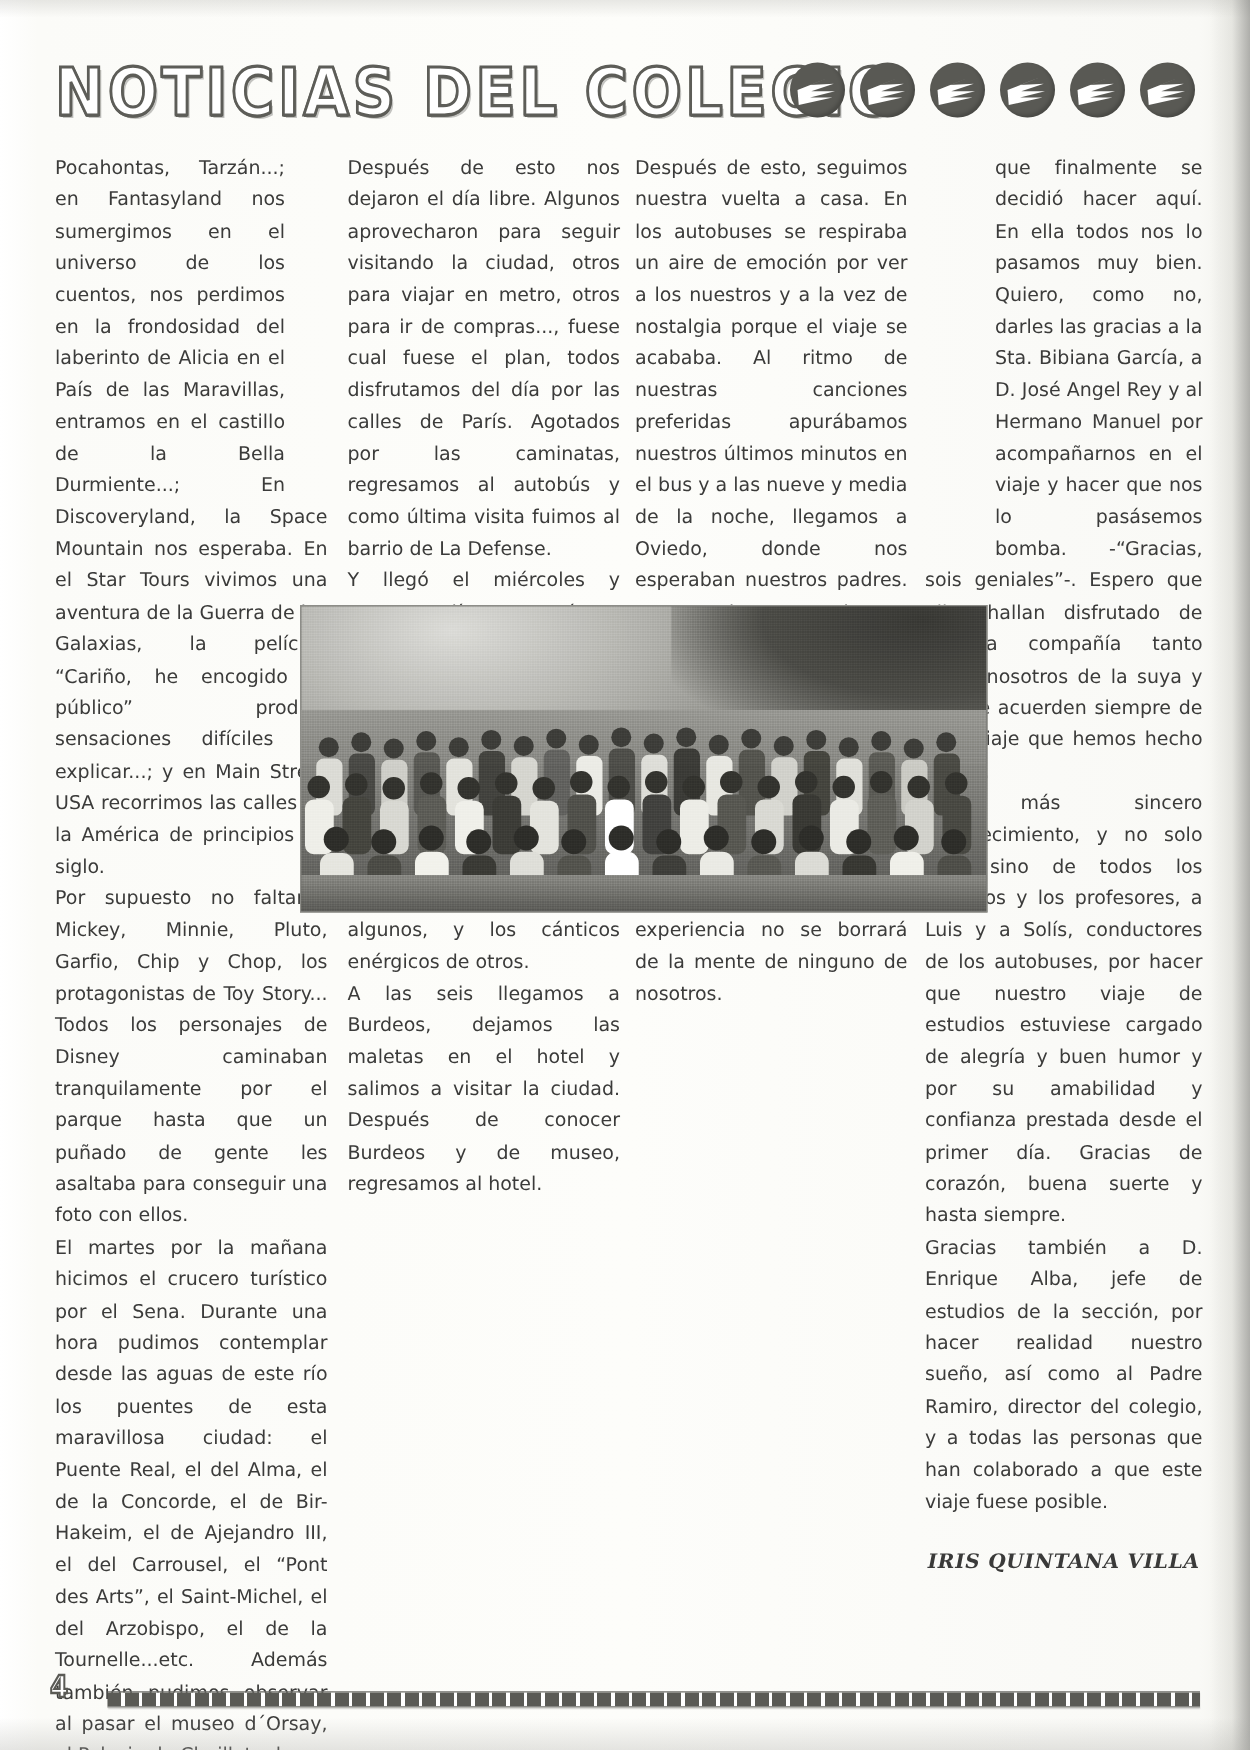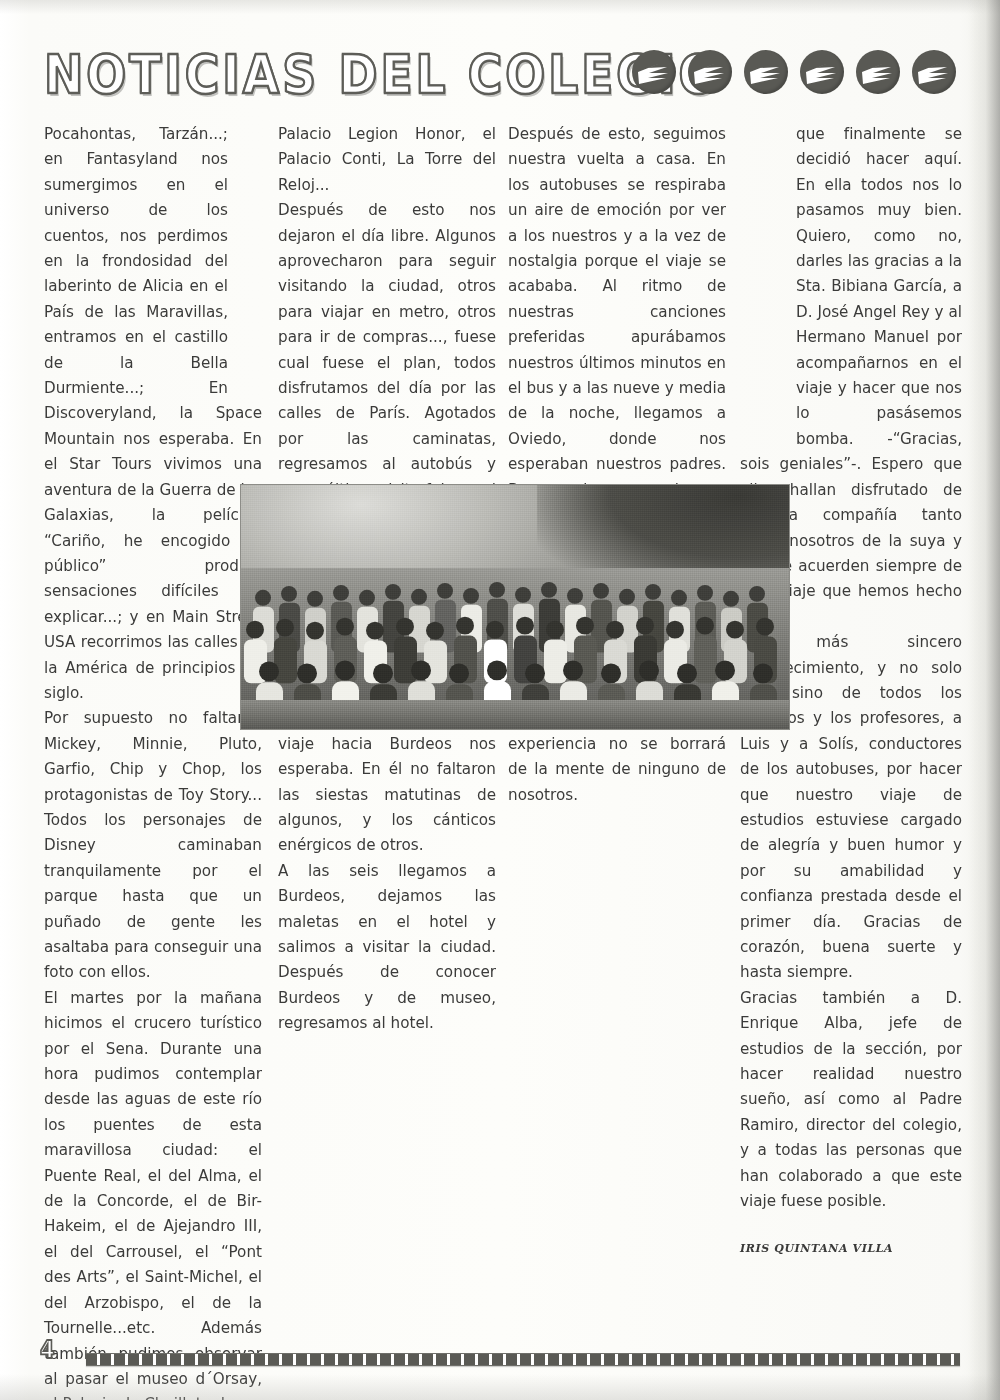--- a/index.html
+++ b/index.html
@@ -81,25 +81,25 @@
 
   
   .shape-ph{
     float:right;width:0;height:0;
   }
   .shape-ph.c1{float:right;width:34px;height:258px;}
   .shape-ph.c4{float:left;width:56px;height:320px;}
 
   .byline{
     margin-top:22px;
-    text-align:left;
+    text-align:center;
     font-family:"DejaVu Serif", serif;
     font-style:italic;
     font-weight:bold;
-    font-size:11px;
+    font-size:16px;
     letter-spacing:.6px;
     color:#3a3a39;
   }
 
   
   .photo{
     position:absolute;
     left:240px;top:484px;
     width:548px;height:244px;
     border:1px solid #8d8d88;
@@ -195,21 +195,20 @@
 <div class="cols">
 
   <div class="col" id="col1">
     <div class="shape-ph c1"></div>
     <p>Pocahontas, Tarzán...; en Fantasyland nos sumergimos en el universo de los cuentos, nos perdimos en la frondosidad del laberinto de Alicia en el País de las Maravillas, entramos en el castillo de la Bella Durmiente...; En Discoveryland, la Space Mountain nos esperaba. En el Star Tours vivimos una aventura de la Guerra de las Galaxias, la película “Cariño, he encogido al público” produjo sensaciones difíciles de explicar...; y en Main Street USA recorrimos las calles de la América de principios de siglo.</p>
     <p>Por supuesto no faltaron Mickey, Minnie, Pluto, Garfio, Chip y Chop, los protagonistas de Toy Story... Todos los personajes de Disney caminaban tranquilamente por el parque hasta que un puñado de gente les asaltaba para conseguir una foto con ellos.</p>
     <p>El martes por la mañana hicimos el crucero turístico por el Sena. Durante una hora pudimos contemplar desde las aguas de este río los puentes de esta maravillosa ciudad: el Puente Real, el del Alma, el de la Concorde, el de Bir-Hakeim, el de Ajejandro III, el del Carrousel, el “Pont des Arts”, el Saint-Michel, el del Arzobispo, el de la Tournelle...etc. Además también pudimos observar al pasar el museo d´Orsay, el Palacio de Chaillot, el</p>
   </div>
 
   <div class="col" id="col2">
-    <p>Palacio Legion Honor, el Palacio Conti, La Torre del Reloj...</p>
     <p>Después de esto nos dejaron el día libre. Algunos aprovecharon para seguir visitando la ciudad, otros para viajar en metro, otros para ir de compras..., fuese cual fuese el plan, todos disfrutamos del día por las calles de París. Agotados por las caminatas, regresamos al autobús y como última visita fuimos al barrio de La Defense.</p>
     <p>Y llegó el miércoles y nuestros días en París se terminaron. Todos quedamos asombrados con las calles, plazas, edificios y rincones de la ciudad. Con caras de sueño subimos al autobús. Un largo día de viaje hacia Burdeos nos esperaba. En él no faltaron las siestas matutinas de algunos, y los cánticos enérgicos de otros.</p>
     <p>A las seis llegamos a Burdeos, dejamos las maletas en el hotel y salimos a visitar la ciudad. Después de conocer Burdeos y de museo, regresamos al hotel.</p>
   </div>
 
   <div class="col" id="col3">
     <p>Después de esto, seguimos nuestra vuelta a casa. En los autobuses se respiraba un aire de emoción por ver a los nuestros y a la vez de nostalgia porque el viaje se acababa. Al ritmo de nuestras canciones preferidas apurábamos nuestros últimos minutos en el bus y a las nueve y media de la noche, llegamos a Oviedo, donde nos esperaban nuestros padres. Besos, abrazos y breves resúmenes llenos de emoción de lo que habían sido estos nueve días, era lo que se contemplaba por todas partes. Ya estábamos en casa, el viaje de estudios del 2000 había finalizado. Ahora estoy segura que el recuerdo de esta experiencia no se borrará de la mente de ninguno de nosotros.</p>
   </div>
 
   <div class="col" id="col4">

